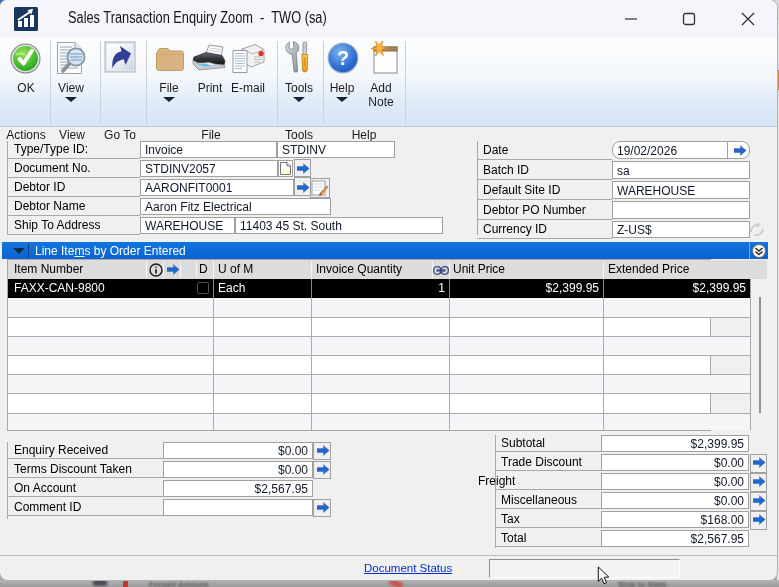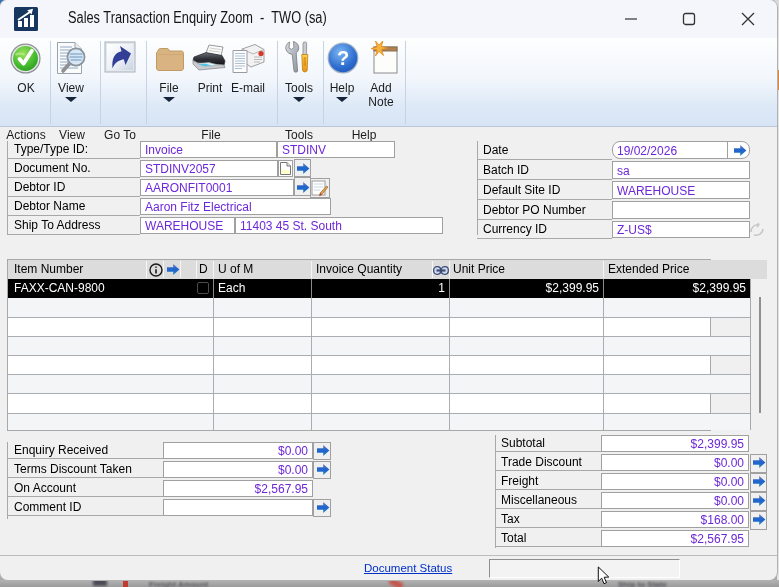--- a/index.html
+++ b/index.html
@@ -14,21 +14,21 @@
   #toolbar{position:absolute;left:0;top:38px;width:100%;height:88px;
      background:linear-gradient(180deg,#fdfefe 0%,#f3f7fc 45%,#dde9f7 78%,#d6e4f5 100%);
      border-bottom:1px solid #bac7d8;}
   .tsep{position:absolute;top:3px;width:1px;height:83px;background:#c6d3e2;}
   .blab{position:absolute;font-size:12px;color:#1c1c1c;text-align:center;transform:translateX(-50%);top:43px;}
   .glab{position:absolute;font-size:12px;color:#1c1c1c;text-align:center;transform:translateX(-50%);top:74px;margin-top:16px;}
   .drop{position:absolute;width:0;height:0;border-left:6px solid transparent;border-right:6px solid transparent;border-top:5px solid #16243c;transform:translateX(-50%);top:59px;}
   .lbl{position:absolute;font-size:12px;color:#000;line-height:17px;white-space:nowrap;}
   .cell{position:absolute;height:16px;border-bottom:1px solid #a8a8a8;}
   .box{position:absolute;height:17px;box-sizing:border-box;background:#fff;border:1px solid #a0a0a0;
-       font-size:12px;line-height:15px;color:#6d28d9;padding:1px 4px 0 4px;white-space:nowrap;}
+       font-size:12px;line-height:15px;color:#0f172a;padding:1px 4px 0 4px;white-space:nowrap;}
   .money{text-align:right;}
   .u{text-decoration:underline;}
   .vline{position:absolute;width:1px;background:#a9adb3;}
   .hline{position:absolute;height:1px;background:#a9adb3;}
   .tint{position:absolute;background:#f4f5f7;}
 </style>
 </head>
 <body>
 
 <div class="abs" style="left:0;top:0;width:18px;height:18px;background:linear-gradient(135deg,#2f6fbe 0%,#5b92d2 55%,#cfe0f0 100%);"></div>
@@ -228,20 +228,30 @@
   </svg>
   <svg class="abs" style="left:733px;top:144px;" width="14" height="13" viewBox="0 0 14 13">
       <path d="M1 4.3 H7.2 V1 L13.4 6.5 L7.2 12 V8.7 H1 Z" fill="url(#arr)" stroke="none"></path>
     </svg>
 
   <svg class="abs" style="left:749px;top:222px;" width="17" height="16" viewBox="0 0 17 16">
     <path d="M2 10 C2 5 6 2 10 3 M10 3 L9 1 M10 3 L8 5" fill="none" stroke="#c6c6c6" stroke-width="1.6"></path>
     <path d="M5 13 C10 14 14 11 14 7" fill="none" stroke="#c6c6c6" stroke-width="1.6"></path>
   </svg>
 
+  <div class="abs" style="left:2px;top:242px;width:766px;height:17px;background:linear-gradient(180deg,#1174e0,#0a63cf);">
+    <div class="abs" style="left:11px;top:6px;width:0;height:0;border-left:6.5px solid transparent;border-right:6.5px solid transparent;border-top:6px solid #0d2b47;"></div>
+    <div class="abs" style="left:26px;top:2px;width:1px;height:13px;background:#0a3c77;"></div>
+    <div class="abs" style="left:33px;top:2px;font-size:12px;color:#fff;">Line Ite<span class="u">m</span>s by Order Entered</div>
+    <div class="abs" style="left:747px;top:0;width:1px;height:17px;background:#89a5c4;"></div>
+    <svg class="abs" style="left:750px;top:1.5px;" width="14" height="14" viewBox="0 0 14 14">
+      <circle cx="7" cy="7" r="6.5" fill="#fdfdf2" stroke="#756b66" stroke-width="1"></circle>
+      <path d="M3.5 4 L7 7 L10.5 4 M3.5 7.5 L7 10.5 L10.5 7.5" fill="none" stroke="#2b2b2b" stroke-width="1.6"></path>
+    </svg>
+  </div>
 
   <div class="abs" style="left:7px;top:259px;width:704px;height:172px;background:#fff;border:1px solid #a8a8a8;box-sizing:border-box;">
 
     <div class="abs" style="left:0;top:0;width:759px;height:19px;background:#dcdcdc;font-size:12px;line-height:19px;color:#000;">
       <div class="abs" style="left:6px;">Item Number</div>
       <div class="abs" style="left:191px;">D</div>
       <div class="abs" style="left:210px;">U of M</div>
       <div class="abs" style="left:308px;">Invoice Quantity</div>
       <div class="abs" style="left:445px;">Unit Price</div>
       <div class="abs" style="left:600px;">Extended Price</div>
@@ -329,21 +339,21 @@
 
   <div class="abs" style="left:495px;top:435px;width:1px;height:113px;background:#a8a8a8;"></div>
   <div class="cell" style="left:495px;top:435px;width:106px;"></div>
   <div class="cell" style="left:495px;top:454px;width:106px;"></div>
   <div class="cell" style="left:495px;top:473px;width:106px;"></div>
   <div class="cell" style="left:495px;top:492px;width:106px;"></div>
   <div class="cell" style="left:495px;top:511px;width:106px;"></div>
   <div class="cell" style="left:495px;top:530px;width:106px;"></div>
   <div class="lbl" style="left:501px;top:435px;">Subtotal</div>
   <div class="lbl" style="left:501px;top:454px;">Trade Discount</div>
-  <div class="lbl" style="left:501px;top:473px;">Freight</div>
+  <div class="lbl" style="left:478px;top:473px;">Freight</div>
   <div class="lbl" style="left:501px;top:492px;">Miscellaneous</div>
   <div class="lbl" style="left:501px;top:511px;">Tax</div>
   <div class="lbl" style="left:501px;top:530px;">Total</div>
   <div class="box money" style="left:601px;top:435px;width:148px;">$2,399.95</div>
   <div class="box money" style="left:601px;top:454px;width:148px;">$0.00</div>
   <div class="box money" style="left:601px;top:473px;width:148px;">$0.00</div>
   <div class="box money" style="left:601px;top:492px;width:148px;">$0.00</div>
   <div class="box money" style="left:601px;top:511px;width:148px;">$168.00</div>
   <div class="box money" style="left:601px;top:530px;width:148px;">$2,567.95</div>
   <div class="abs" style="left:750px;top:454px;width:17px;height:19px;background:#f0f0f0;border:1px solid #a0a0a0;box-sizing:border-box;"></div>

